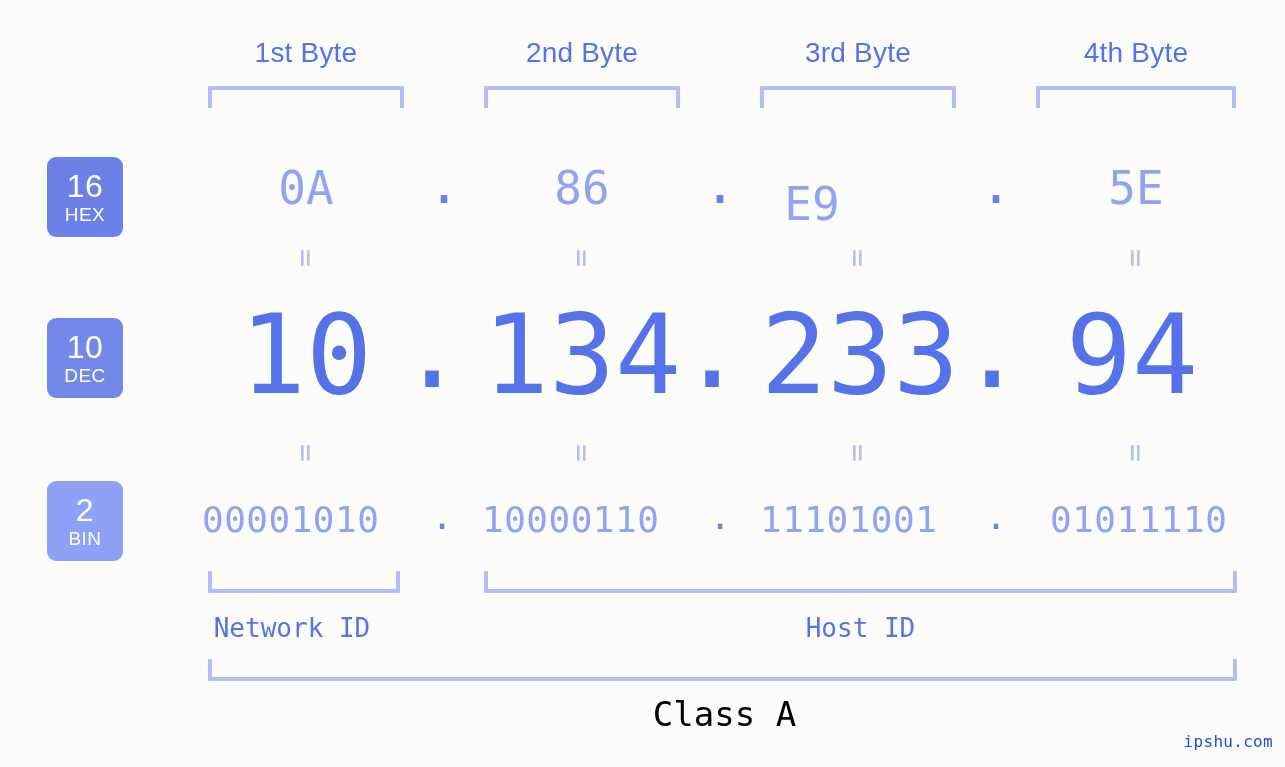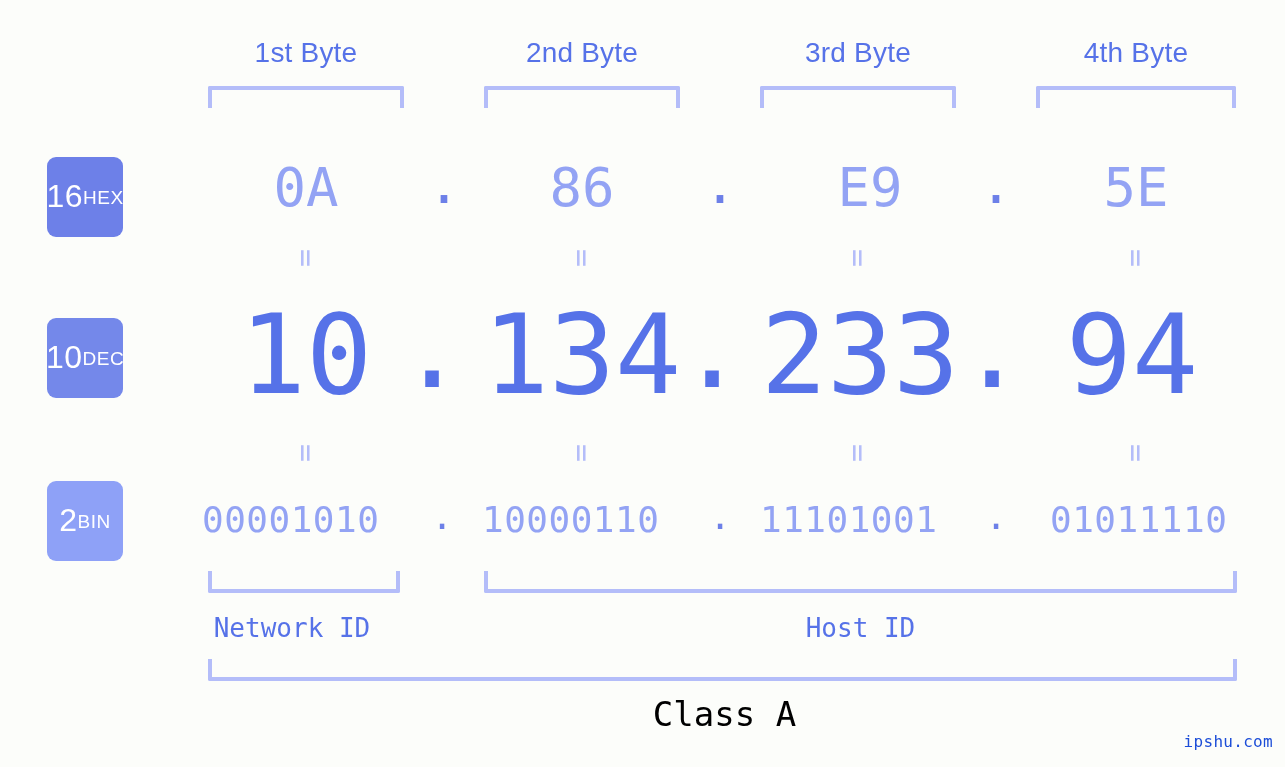--- a/index.html
+++ b/index.html
@@ -52,21 +52,21 @@
 
   
   .badge {
     position: absolute;
     left: 47px;
     width: 76px;
     height: 80px;
     border-radius: 9px;
     color: #ffffff;
     display: flex;
-    flex-direction: row;
+    flex-direction: column;
     align-items: center;
     justify-content: center;
     font-family: "Liberation Sans", sans-serif;
     line-height: 1;
   }
   .badge .badge-num {
     font-size: 32px;
     font-weight: 400;
     letter-spacing: 0.5px;
     margin-bottom: 3px;
@@ -81,21 +81,21 @@
   .badge-bin { top: 481px; background: #8ea1f7; }
 
   
   .hex-val {
     position: absolute;
     top: 152px;
     height: 72px;
     line-height: 72px;
     text-align: center;
     font-family: "DejaVu Sans Mono", "Liberation Mono", monospace;
-    font-size: 54px;
+    font-size: 46px;
     color: #93a3f4;
     white-space: nowrap;
   }
   .hex-dot {
     position: absolute;
     top: 152px;
     height: 72px;
     line-height: 66px;
     text-align: center;
     font-family: "DejaVu Sans Mono", "Liberation Mono", monospace;
@@ -236,21 +236,21 @@
 
   <div class="badge badge-hex">
     <span class="badge-num">16</span>
     <span class="badge-sub">HEX</span>
   </div>
 
   <div class="hex-val" style="left:208px;width:196px;">0A</div>
   <div class="hex-dot" style="left:404px;width:80px;">.</div>
   <div class="hex-val" style="left:484px;width:196px;">86</div>
   <div class="hex-dot" style="left:680px;width:80px;">.</div>
-  <div class="hex-val" style="left:772px;width:196px;">E9</div>
+  <div class="hex-val" style="left:714px;width:196px;margin-top:16px;">E9</div>
   <div class="hex-dot" style="left:956px;width:80px;">.</div>
   <div class="hex-val" style="left:1036px;width:200px;">5E</div>
 
   <div class="eq eq-top" style="left:286px;">=</div>
   <div class="eq eq-top" style="left:562px;">=</div>
   <div class="eq eq-top" style="left:838px;">=</div>
   <div class="eq eq-top" style="left:1116px;">=</div>
 
   <div class="badge badge-dec">
     <span class="badge-num">10</span>

